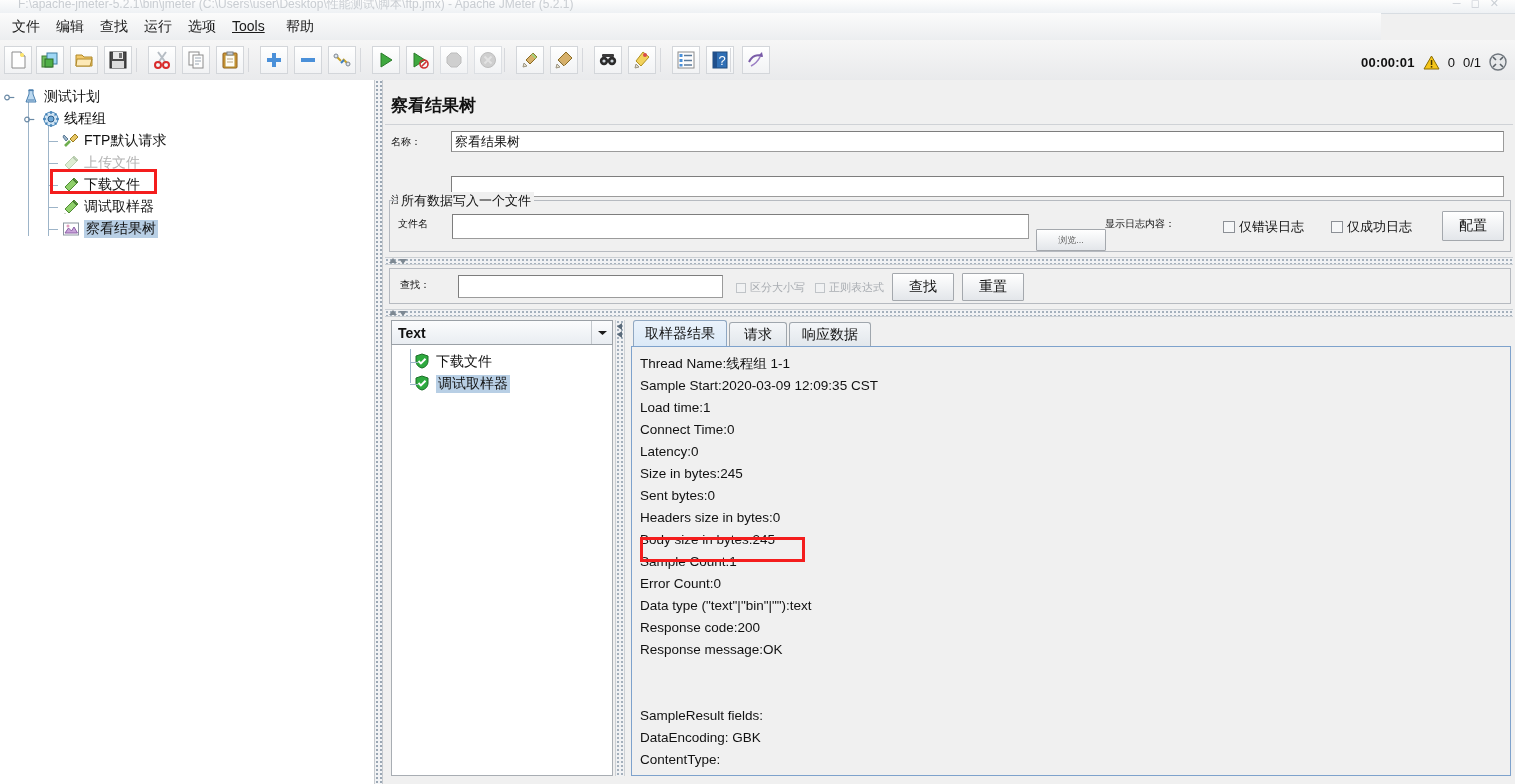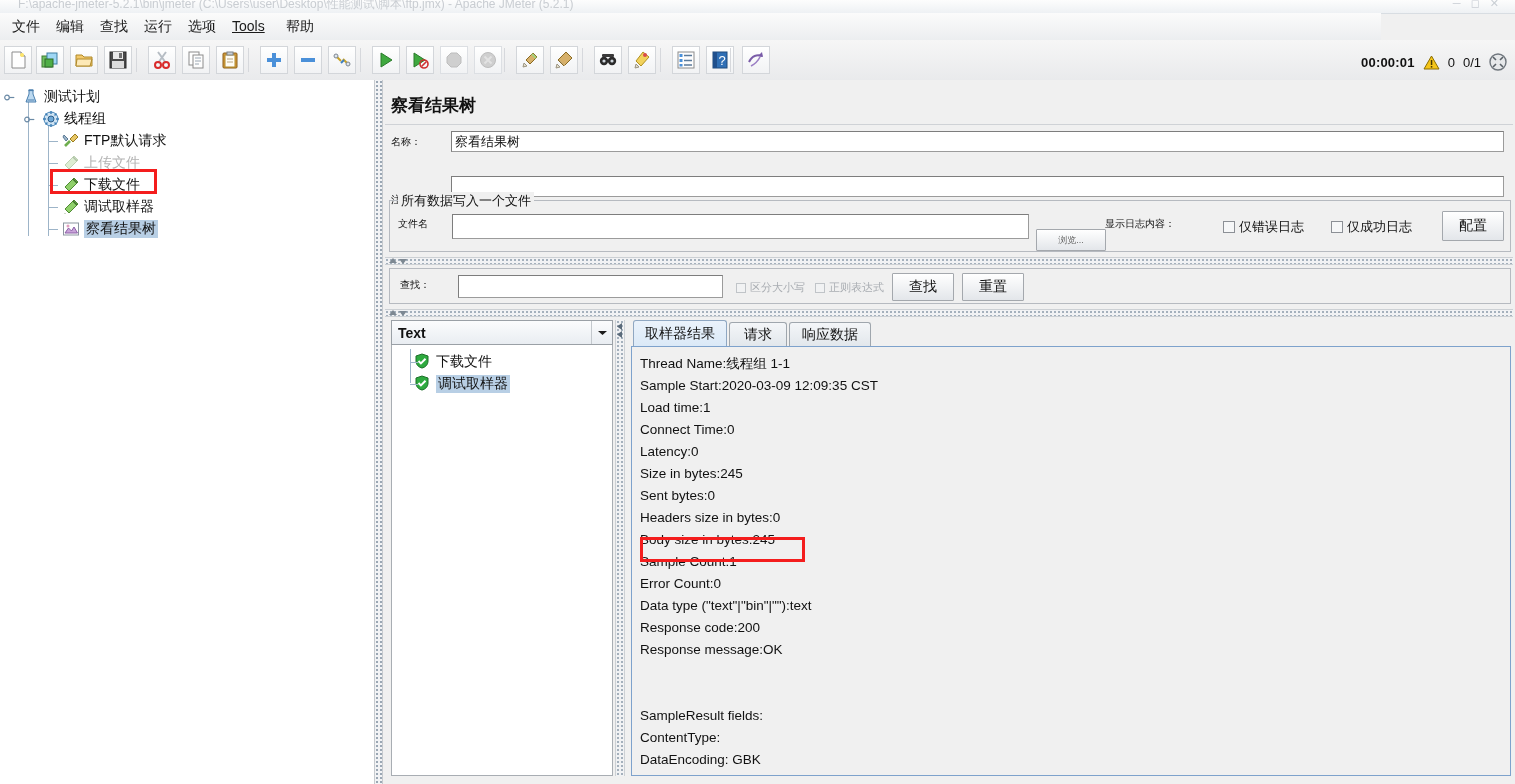--- a/index.html
+++ b/index.html
@@ -633,21 +633,21 @@
         <div class="resline">Headers size in bytes:0</div>
         <div class="resline">Body size in bytes:245</div>
         <div class="resline">Sample Count:1</div>
         <div class="resline">Error Count:0</div>
         <div class="resline">Data type ("text"|"bin"|""):text</div>
         <div class="resline">Response code:200</div>
         <div class="resline">Response message:OK</div>
         <div class="resline">&nbsp;</div>
         <div class="resline">&nbsp;</div>
         <div class="resline">SampleResult fields:</div>
+        <div class="resline">DataEncoding: GBK</div>
         <div class="resline">ContentType:</div>
-        <div class="resline">DataEncoding: GBK</div>
       </div>
     </div>
   </div>
 
   <div class="redbox" style="left:640px;top:537px;width:165px;height:25px;"></div>
 
 </div>
 
 </body></html>

